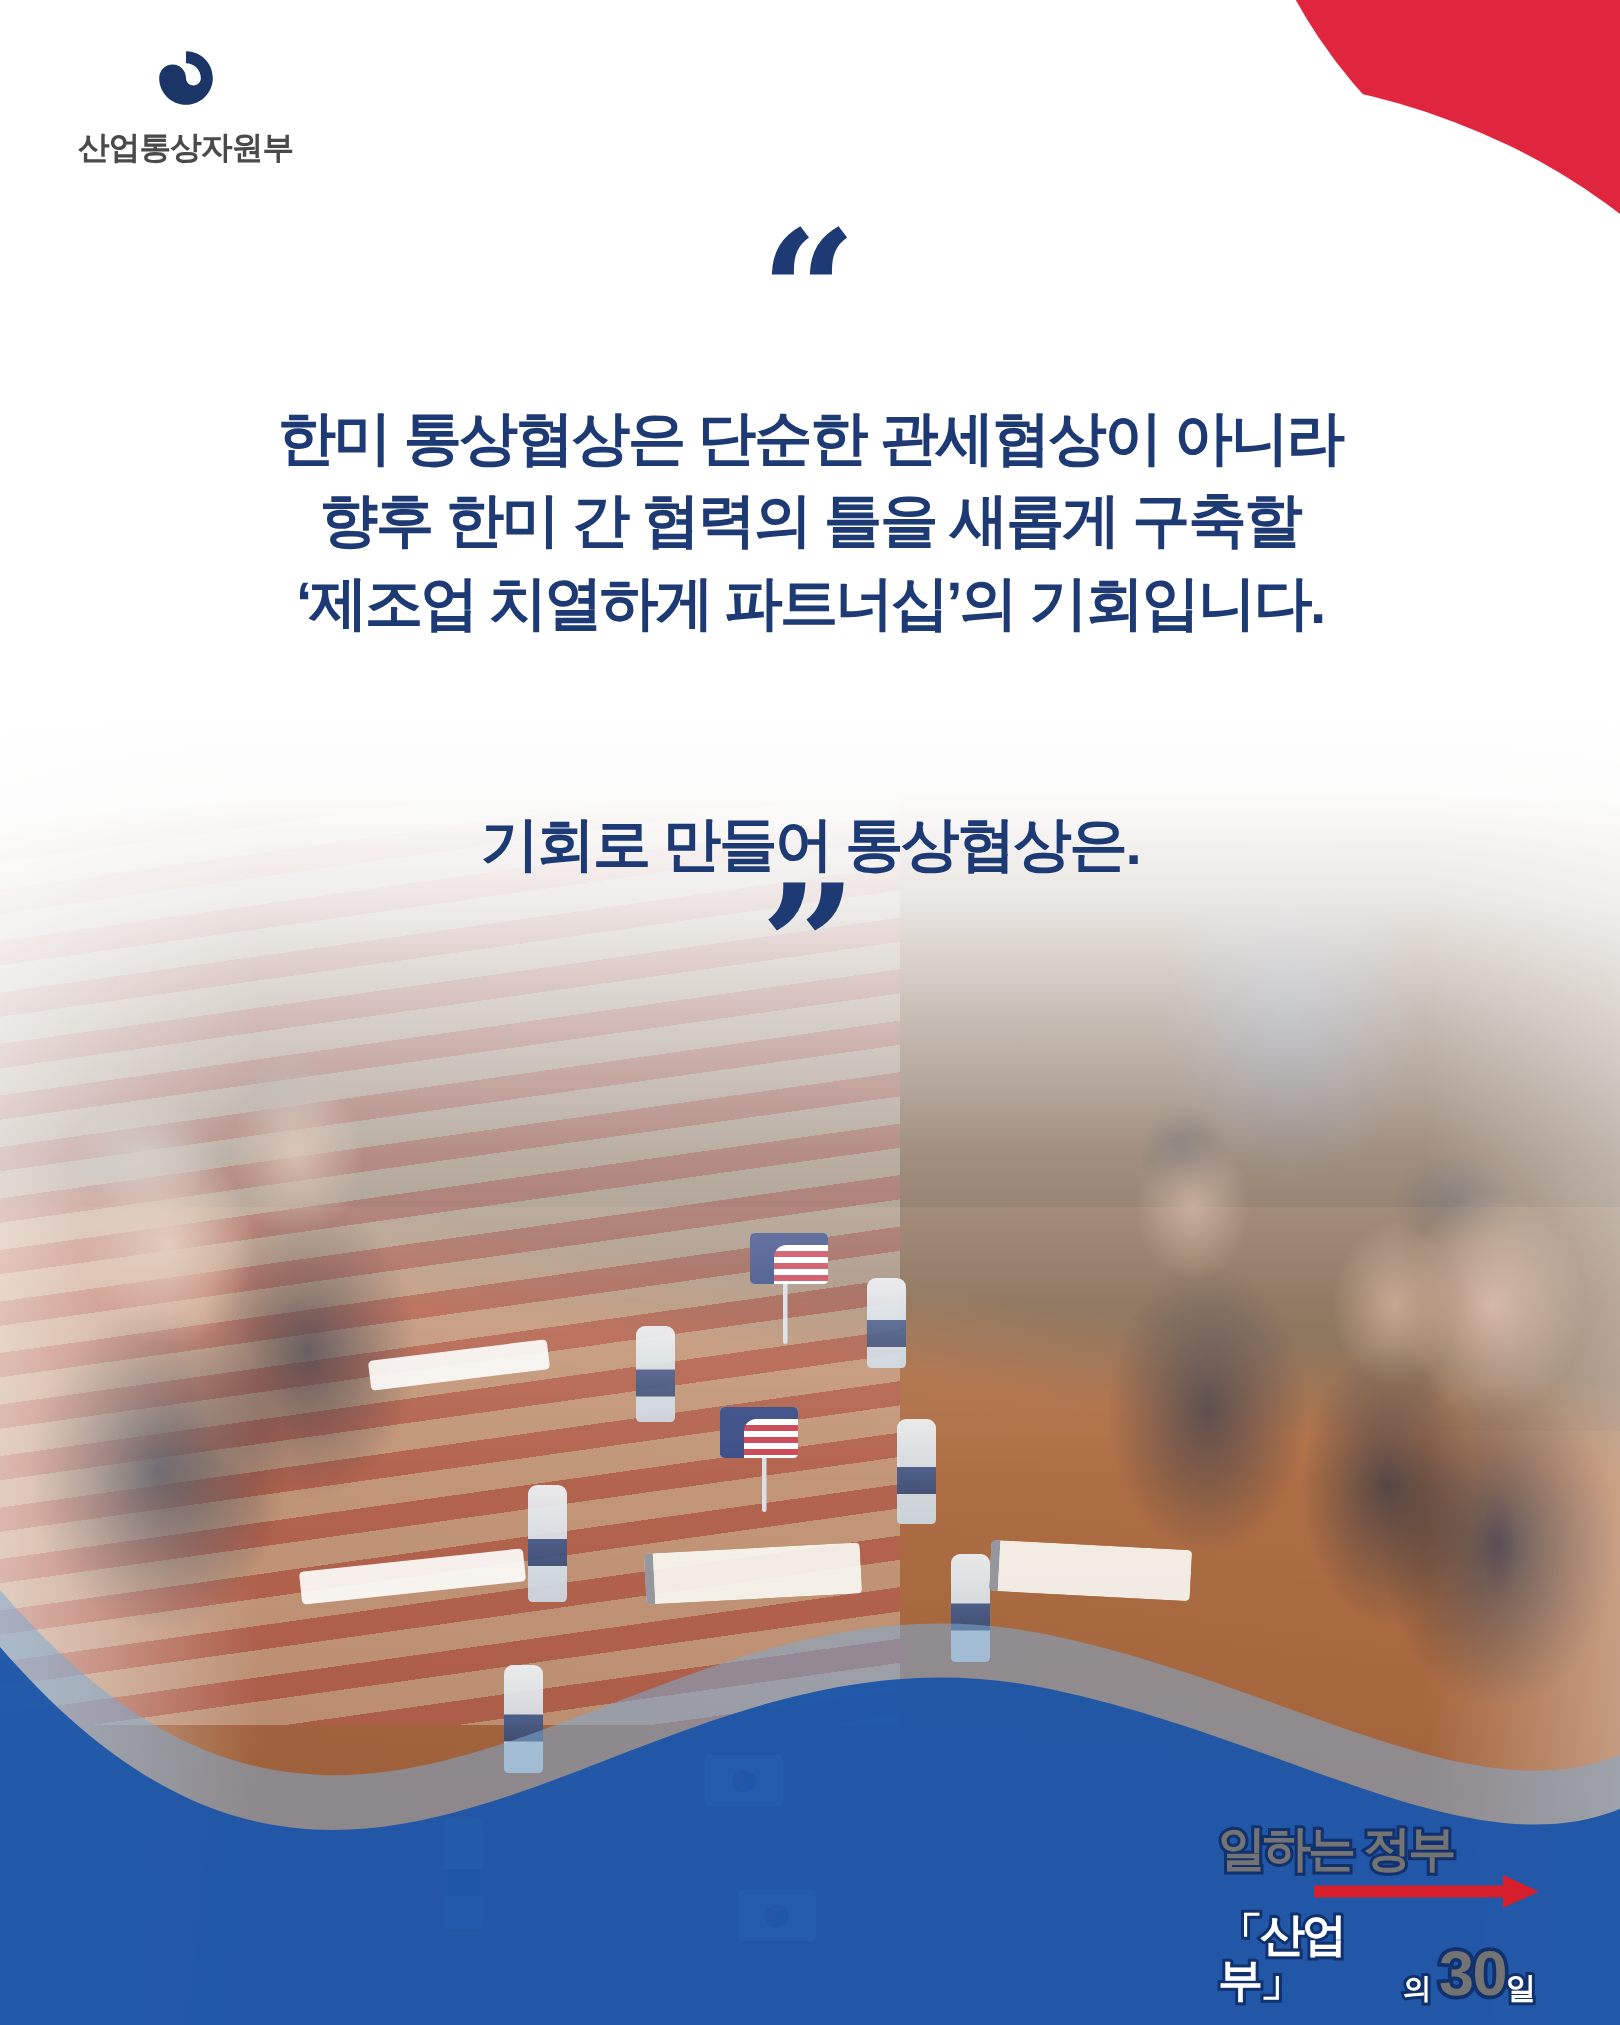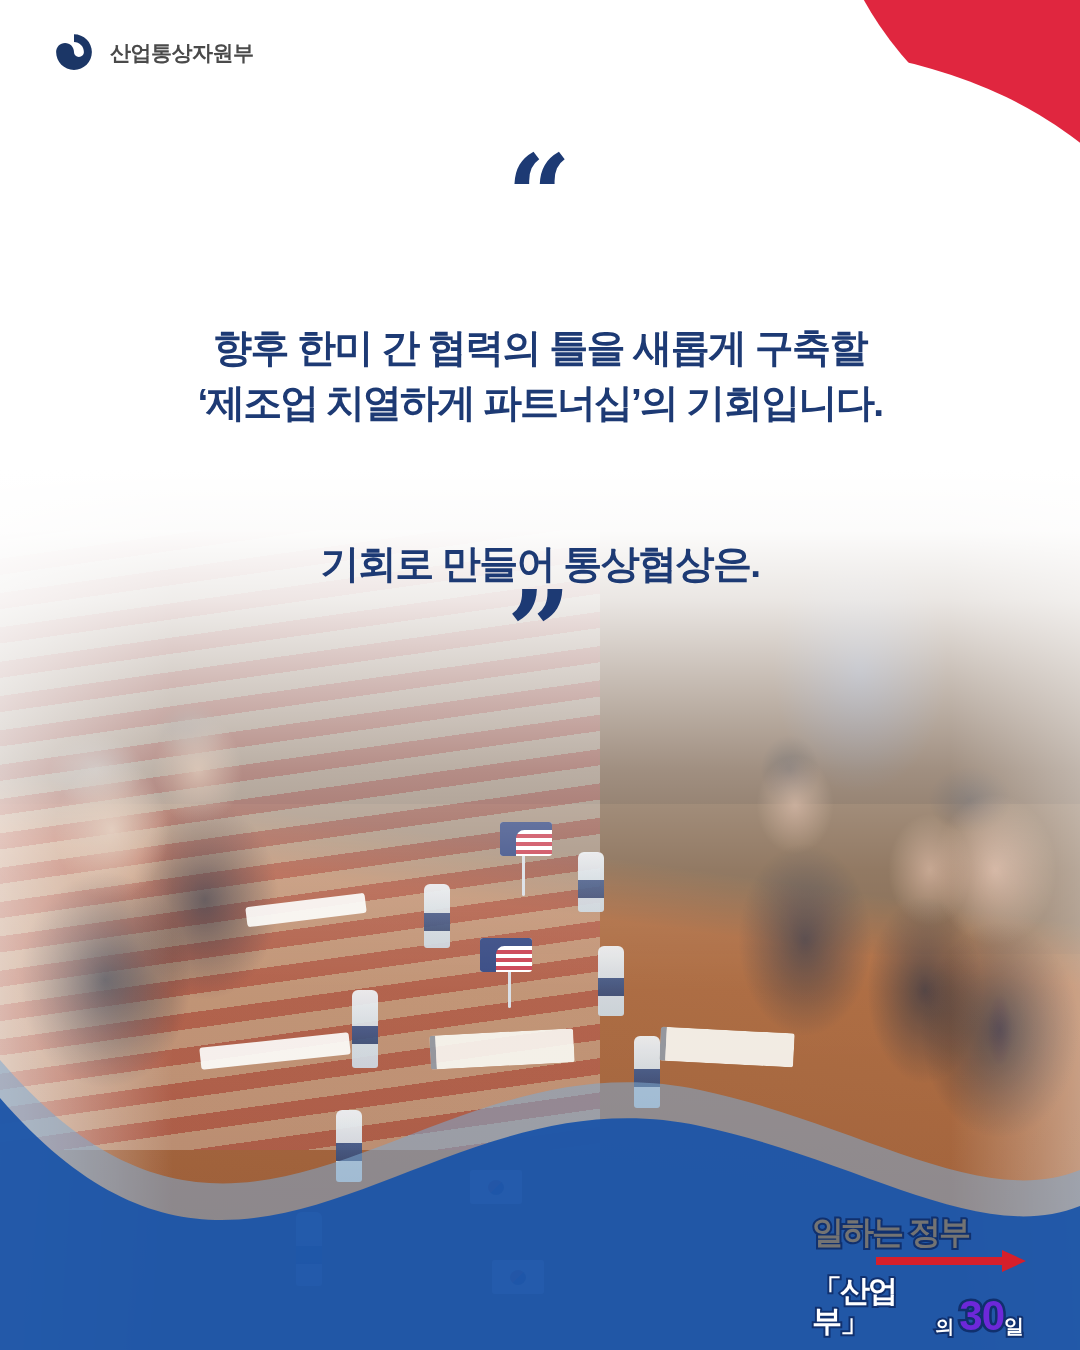--- a/index.html
+++ b/index.html
@@ -32,20 +32,21 @@
     width:420px;height:330px;
     background:#ffffff;
     border-top-right-radius:100% 100%;
   }
 
   
   .header{
     position:absolute;top:30px;left:52px;
     display:flex;align-items:center;gap:14px;
     z-index:12;
+    flex-direction:column;
   }
   .emblem{
     position:relative;width:44px;height:44px;flex:none;
   }
   .ministry-name{
     font-size:21px;font-weight:700;letter-spacing:-0.5px;
     color:#4a4a4a;line-height:1;white-space:nowrap;
   }
 
   
@@ -191,21 +192,21 @@
   .badge-l2{
     font-size:30px;font-weight:800;letter-spacing:-2px;
     color:#ffffff;
     -webkit-text-stroke:4px #10306e;
     paint-order:stroke fill;
     line-height:1;
     display:flex;align-items:flex-end;gap:2px;
   }
   .badge-num{
     font-size:42px;font-weight:800;letter-spacing:-1px;
-    color:#6d28d9;-webkit-text-stroke:5px #10306e;paint-order:stroke fill;
+    color:#737373;-webkit-text-stroke:5px #10306e;paint-order:stroke fill;
     line-height:.95;
   }
   .badge-day{font-size:20px;}
   .badge-arrow{
     position:absolute;right:-4px;top:34px;width:150px;height:22px;z-index:-1;
   }
   .badge-arrow svg{display:block;width:100%;height:100%;}
 </style>
 </head>
 <body>
@@ -260,21 +261,21 @@
                  C46.4,24 39.9,17.6 32,17.6 Z" fill="#1b3666"></path>
       </svg>
     </span>
     <span class="ministry-name">산업통상자원부</span>
   </div>
 
   <div class="quote-area">
 
     <div class="qmark open">“</div>
 
-    <p class="quote-p p1"><br><span>향후 한미 간 협력의 틀을 새롭게 구축할</span><br><span class="strong">‘제조업 치열하게 파트너십’</span><span>의 기회입니다.</span></p>
+    <p class="quote-p p1"><span>한미 통상협상은 단순한 관세협상이 아니라</span><br><span>향후 한미 간 협력의 틀을 새롭게 구축할</span><br><span class="strong">‘제조업 치열하게 파트너십’</span><span>의 기회입니다.</span></p>
 
     <p class="quote-p p2"><br><span>기회로 만들어 통상협상은.</span></p>
 
     <div class="qmark close">”</div>
   </div>
 
   <div class="badge">
 
     <div class="badge-arrow">
       <svg viewBox="0 0 150 22" preserveAspectRatio="none" aria-hidden="true">

